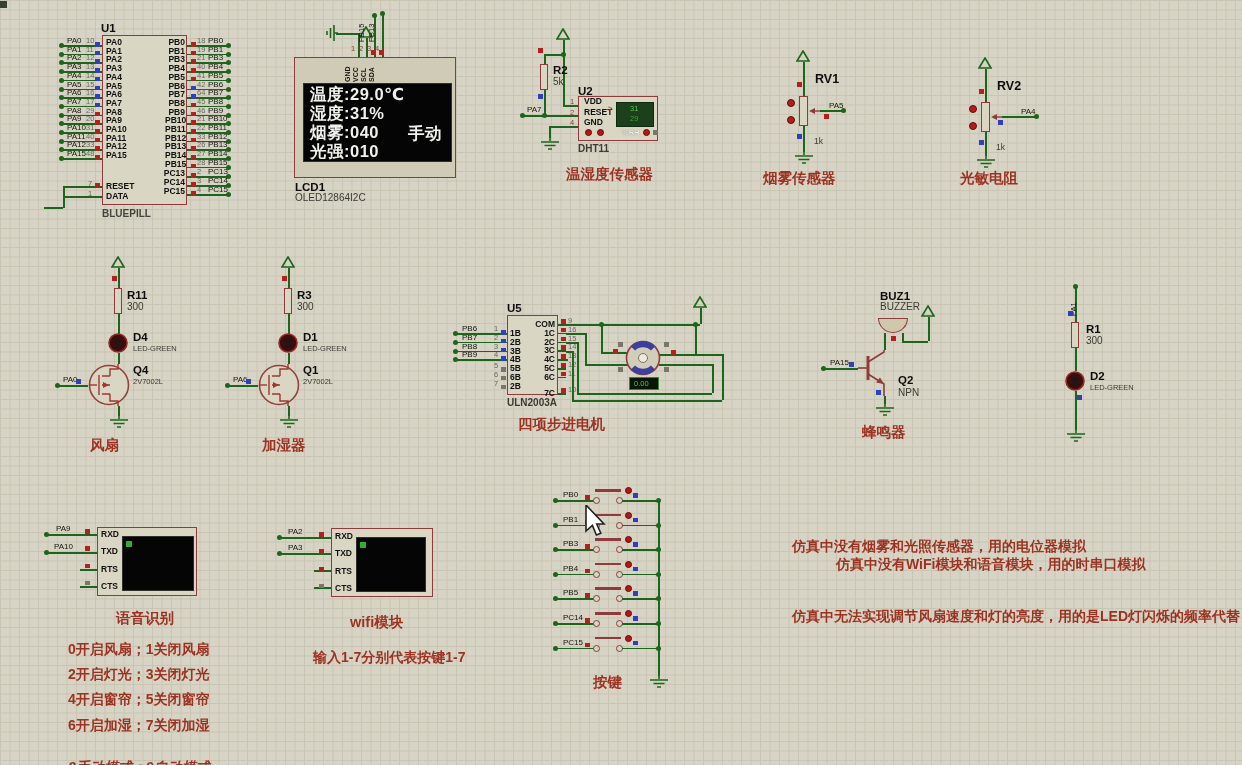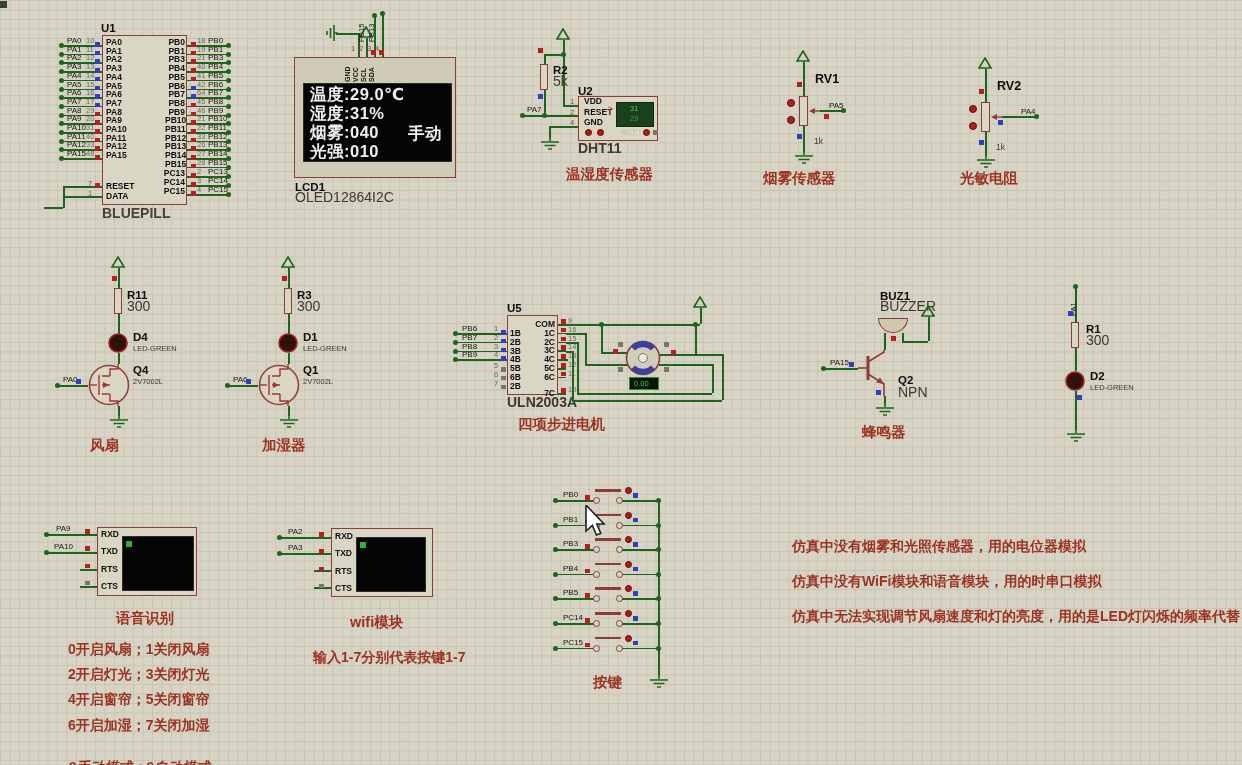--- a/index.html
+++ b/index.html
@@ -17,21 +17,21 @@
   .dot{position:absolute;width:5px;height:5px;border-radius:50%;background:#1d651d;}
   .sq{position:absolute;width:4.5px;height:4.5px;}
   .sq-red{background:#b22020;}
   .sq-blue{background:#2f3fbf;}
   .sq-gray{background:#7c766a;}
   .netlabel{position:absolute;font-size:8px;color:#15150f;white-space:nowrap;line-height:8px;}
   .pinnum{position:absolute;font-size:7.5px;color:#68685e;line-height:8px;white-space:nowrap;}
   .pinnum.dark{color:#8b3a3a;}
   .innerpin{position:absolute;font-size:8.5px;font-weight:bold;color:#101010;line-height:9px;white-space:nowrap;}
   .ref{position:absolute;font-weight:bold;font-size:11.5px;color:#0d0d0d;line-height:12px;white-space:nowrap;}
-  .val{position:absolute;font-size:14px;color:#3a3a32;line-height:9px;white-space:nowrap;}
+  .val{position:absolute;font-size:10px;color:#3a3a32;line-height:9px;white-space:nowrap;}
   .cn{position:absolute;font-weight:bold;font-size:14.5px;color:#9c3222;line-height:17px;white-space:nowrap;}
   .body{position:absolute;background:#d9d6c3;border:1.6px solid #8e3b3b;box-sizing:border-box;}
   .row{position:absolute;left:0;top:0;height:10px;width:140px;}
   .vtext{position:absolute;transform:rotate(-90deg);transform-origin:0 100%;
          font-size:7.5px;line-height:8px;height:8px;white-space:nowrap;color:#15150f;}
   .lcdline{position:absolute;left:0;font-weight:bold;font-size:16.5px;color:#f0f0ec;
            line-height:19px;white-space:nowrap;letter-spacing:0.5px;}
   .potbtn{position:absolute;width:8px;height:8px;border-radius:50%;background:#b51d1d;border:1.5px solid #5e0c0c;box-sizing:border-box;}
   .contact{position:absolute;width:7px;height:7px;border-radius:50%;border:1.5px solid #8e3b3b;background:#d7d4c5;box-sizing:border-box;}
   .reddot{position:absolute;width:7px;height:7px;border-radius:50%;background:#bb1414;border:1px solid #5e0c0c;box-sizing:border-box;}
@@ -976,21 +976,21 @@
     </svg>
   <span class="cn" style="left:593px;top:674px;">按键</span>
 
   <svg class="abs" style="left:584px;top:505px;z-index:50;" width="22" height="32" viewBox="0 0 11 16">
     <path d="M1 0 L1 13 L4.2 10.2 L6.2 15 L8.4 14.1 L6.4 9.5 L10 9.5 Z" fill="#ffffff" stroke="#222222" stroke-width="0.8"></path>
   </svg>
 
   <div class="abs" style="left:792px;top:538px;">
 
   <div class="note" style="top: 0px;">仿真中没有烟雾和光照传感器，用的电位器模拟</div>
-      <div class="note" style="top: 35px;">仿真中没有WiFi模块和语音模块，用的时串口模拟</div>
+      <div class="note" style="top: 18px; margin-left: 44px;">仿真中没有WiFi模块和语音模块，用的时串口模拟</div>
       <div class="note" style="top: 70px;">仿真中无法实现调节风扇速度和灯的亮度，用的是LED灯闪烁的频率代替</div>
     </div>
 
   <div class="abs" style="left:68px;top:641px;">
 
   <div class="instr" style="top: 0px;">0开启风扇；1关闭风扇</div>
       <div class="instr" style="top: 25.2px;">2开启灯光；3关闭灯光</div>
       <div class="instr" style="top: 50.4px;">4开启窗帘；5关闭窗帘</div>
       <div class="instr" style="top: 75.6px;">6开启加湿；7关闭加湿</div>
       <div class="instr" style="top: 118px; font-style: italic;">8手动模式；9自动模式</div>

